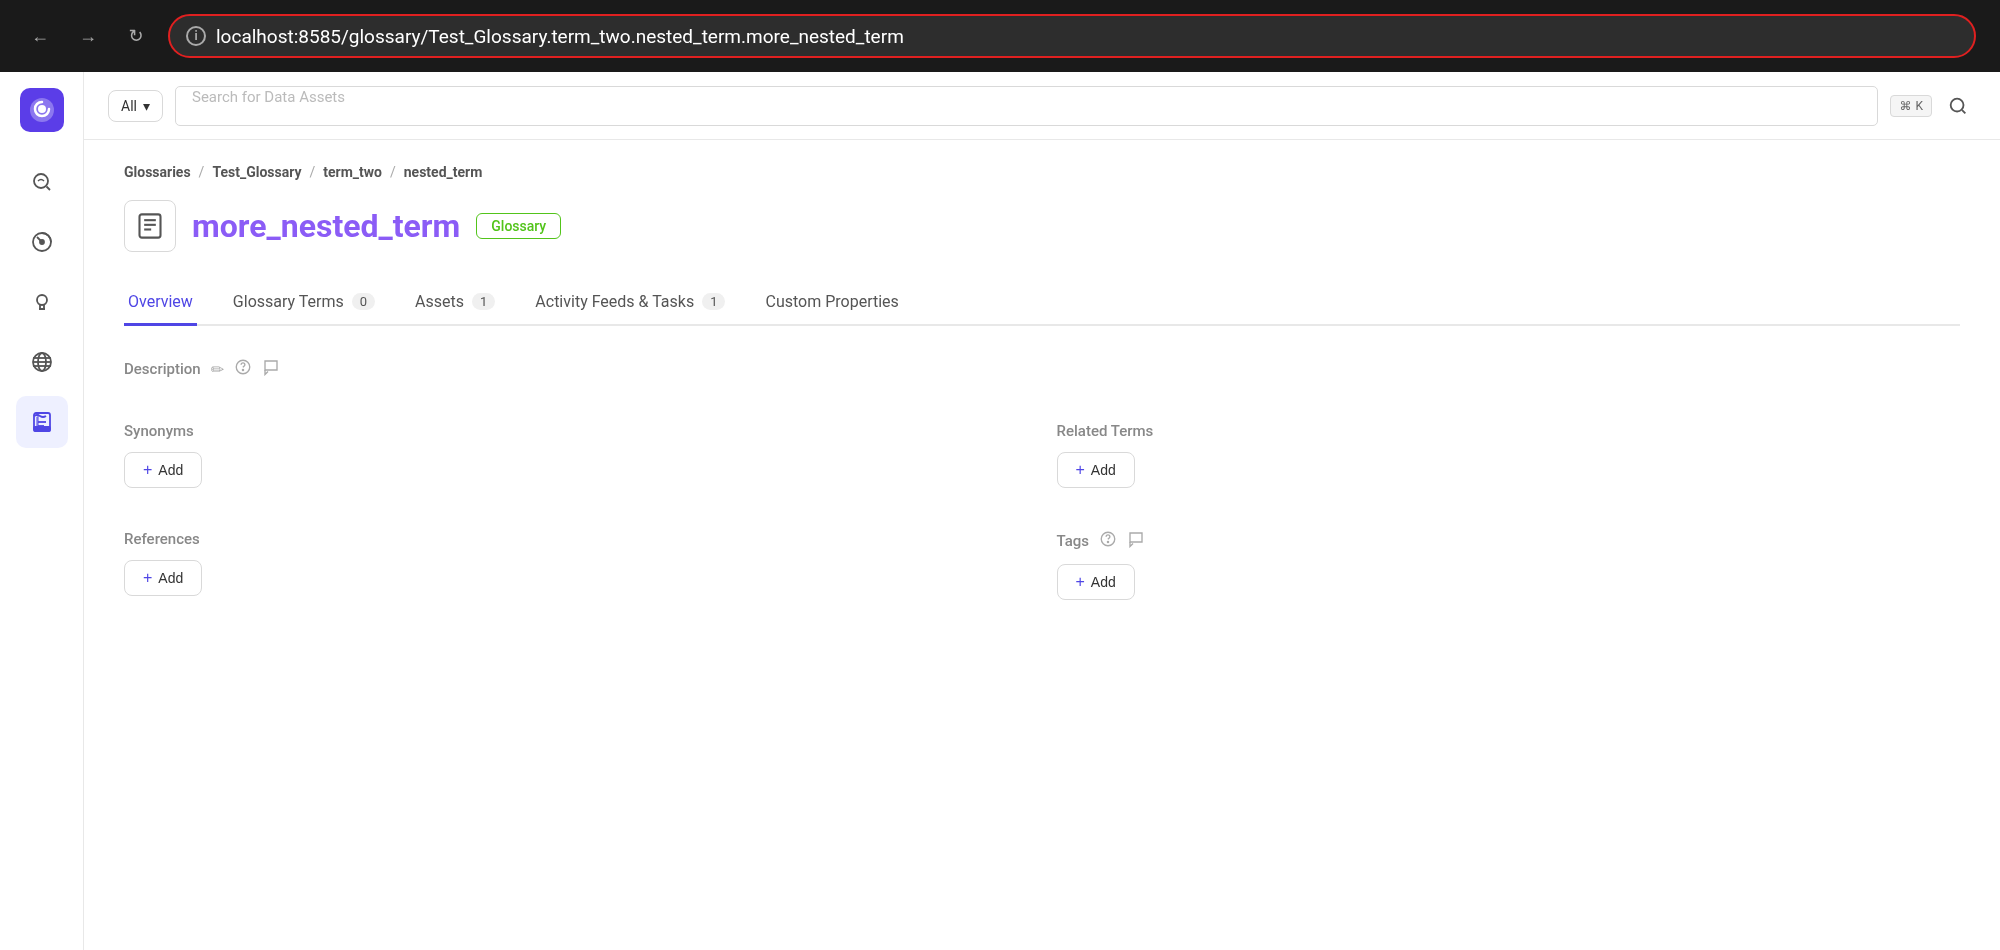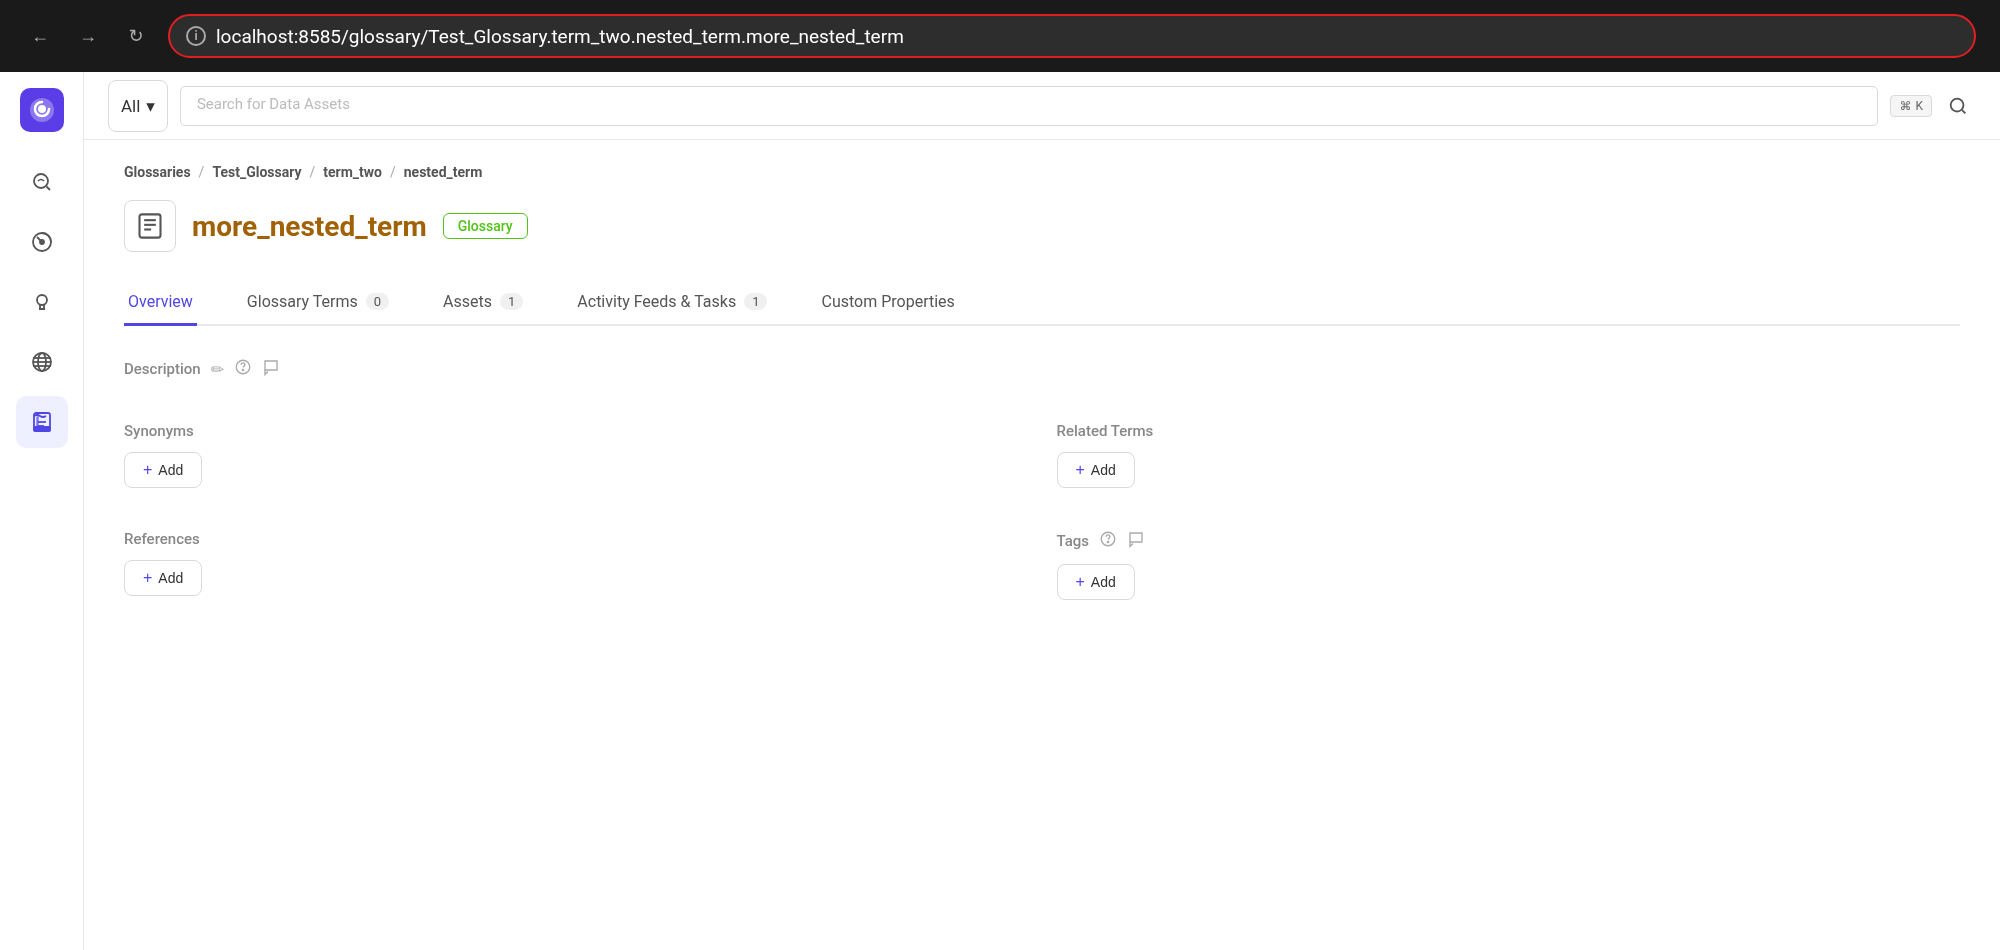--- a/index.html
+++ b/index.html
@@ -98,36 +98,36 @@
       display: flex;
       align-items: center;
       padding: 0 24px;
       gap: 12px;
     }
     .search-filter {
       display: flex;
       align-items: center;
       border: 1px solid #d9d9d9;
       border-radius: 8px;
-      height: 52px;
+      height: 32px;
       padding: 0 12px;
       gap: 6px;
       cursor: pointer;
-      font-size: 17px;
+      font-size: 14px;
       color: #333;
     }
     .search-input-area {
       flex: 1;
       border: 1px solid #d9d9d9;
       border-radius: 5px;
       height: 40px;
-      padding: 12px 16px;
+      padding: 1px 16px;
       font-size: 15px;
       color: #999;
-      display: flex; align-items: flex-end;
+      display: flex; align-items: flex-start;
     }
     .search-right {
       display: flex; align-items: center; gap: 8px;
     }
     .kbd-shortcut {
       display: flex; align-items: center; gap: 4px;
       background: #f5f5f5; border: 1px solid #d9d9d9;
       border-radius: 4px; padding: 3px 8px;
       font-size: 12px; color: #666;
     }
@@ -159,36 +159,36 @@
       margin-bottom: 28px;
     }
     .term-icon {
       width: 52px; height: 52px;
       border: 1px solid #d9d9d9;
       border-radius: 8px;
       display: flex; align-items: center; justify-content: center;
       font-size: 24px; color: #555;
     }
     .term-title {
-      font-size: 28px;
+      font-size: 32px;
       font-weight: 700;
-      color: #a16207;
+      color: #8b5cf6;
     }
     .status-badge {
       border: 1.5px solid #52c41a;
       color: #52c41a;
       border-radius: 6px;
       padding: 4px 14px;
       font-size: 14px;
       font-weight: 500;
     }
 
     
     .tabs {
-      display: flex; align-items: center; gap: 14px;
+      display: flex; align-items: center; gap: 0;
       border-bottom: 2px solid #e8e8e8;
       margin-bottom: 32px;
       text-align: center;
     }
     .tab {
       padding: 12px 4px;
       margin-right: 32px;
       font-size: 16px;
       color: #555;
       cursor: pointer;

